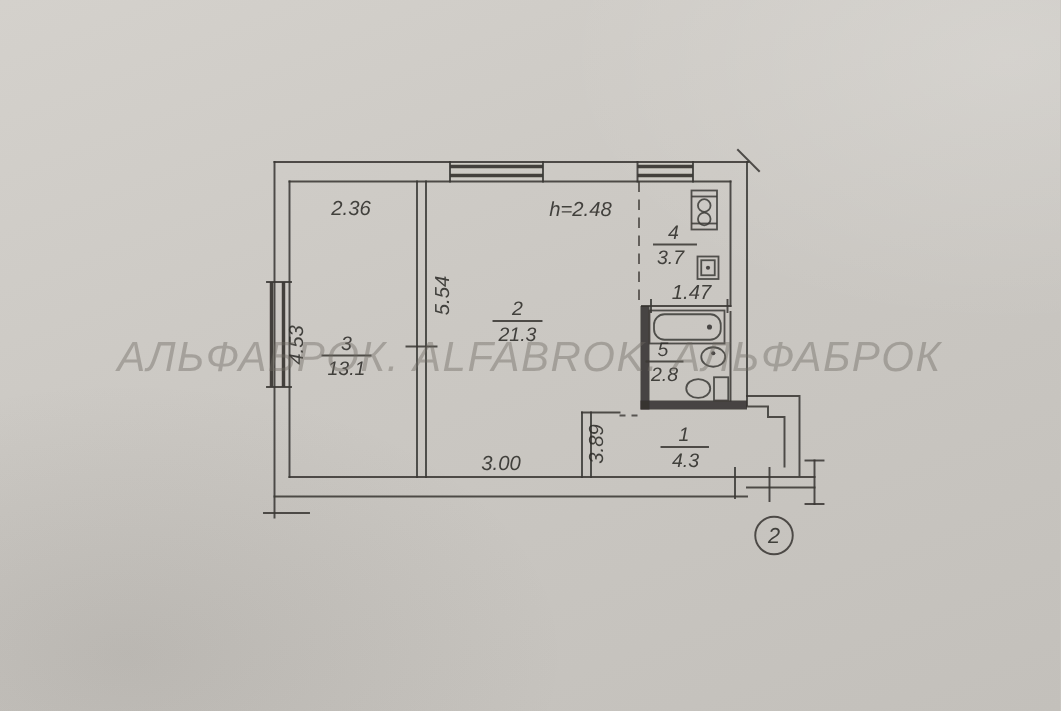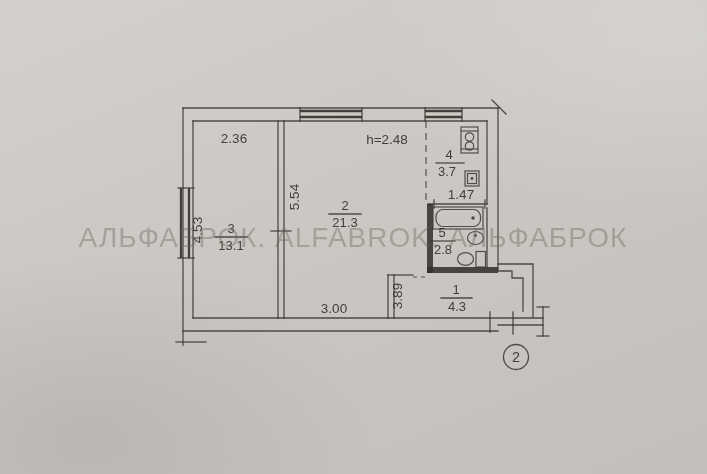--- a/index.html
+++ b/index.html
@@ -7,20 +7,21 @@
     width:707px;height:474px;overflow:hidden;
     font-family:"Liberation Sans", sans-serif;
     background:#c9c6c1;
   }
   .scan{
     position:relative;width:707px;height:474px;
     background:
       radial-gradient(ellipse 420px 260px at 12% 92%, rgba(60,55,50,0.10), rgba(0,0,0,0) 70%),
       radial-gradient(ellipse 500px 300px at 95% 8%, rgba(255,255,252,0.18), rgba(0,0,0,0) 60%),
       linear-gradient(158deg,#d4d1cc 0%, #cbc8c3 45%, #c3c0bb 100%);
+    font-style: italic;
   }
   svg{position:absolute;left:0;top:0;}
   .ln{stroke:#3b3936;stroke-width:1.3;fill:none;stroke-opacity:0.88;stroke-linecap:square;}
   .thick{stroke:#33312e;stroke-width:2.3;fill:none;stroke-opacity:0.9;}
   .dash{stroke:#3b3936;stroke-width:1.2;fill:none;stroke-opacity:0.8;stroke-dasharray:7 5;}
   .dash2{stroke:#3b3936;stroke-width:1.2;fill:none;stroke-opacity:0.8;stroke-dasharray:4 4;}
   .solidwall{fill:#343230;fill-opacity:0.88;stroke:none;}
   .fx{stroke:#3b3936;stroke-width:1.2;fill:none;stroke-opacity:0.85;}
   .dot{fill:#3b3936;stroke:none;fill-opacity:0.9;}
   text{fill:#2e2c29;fill-opacity:0.88;font-family:"Liberation Sans", sans-serif;}

